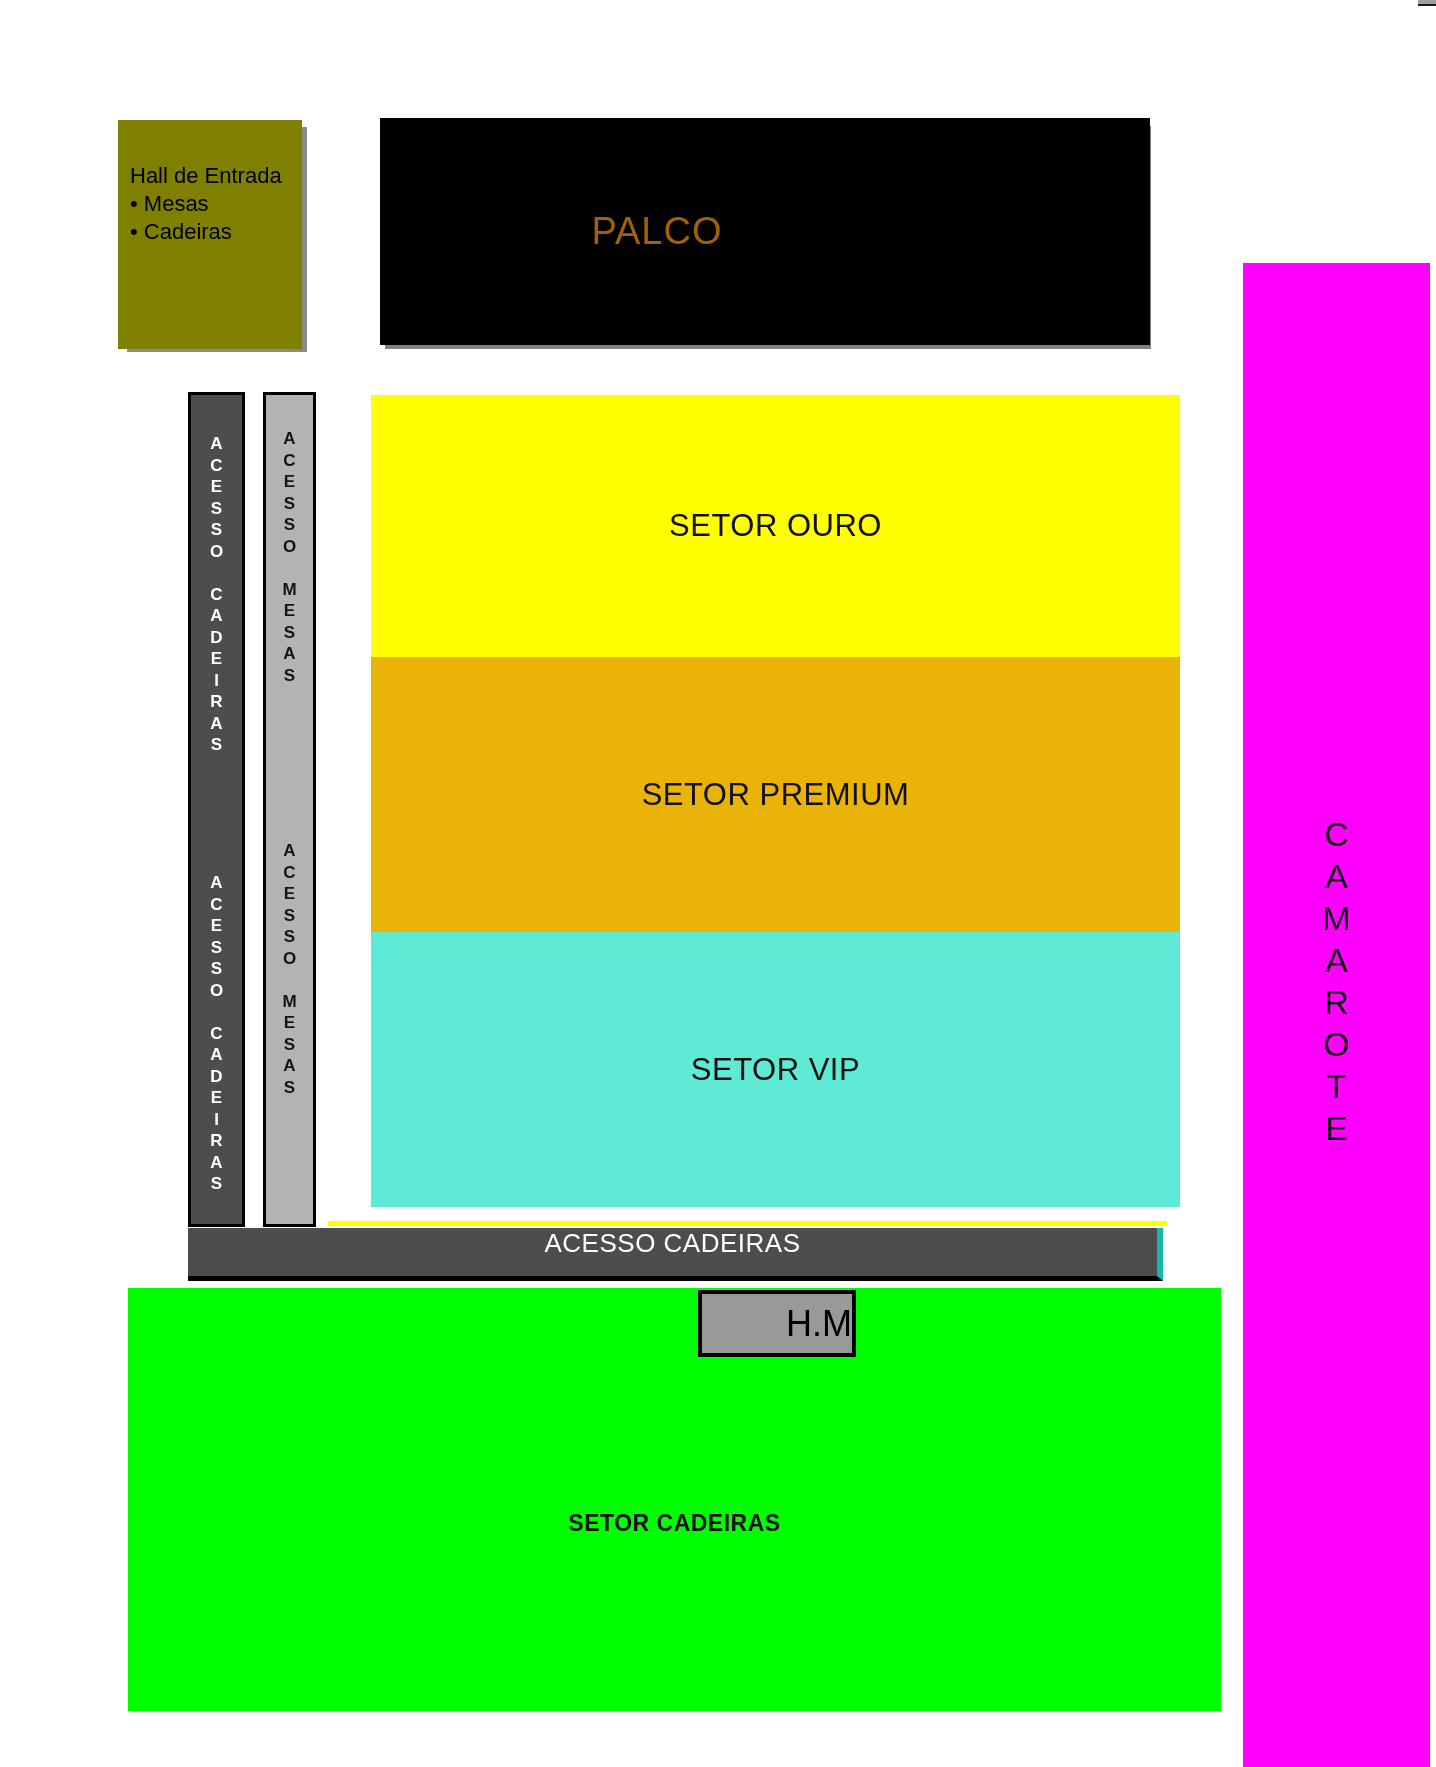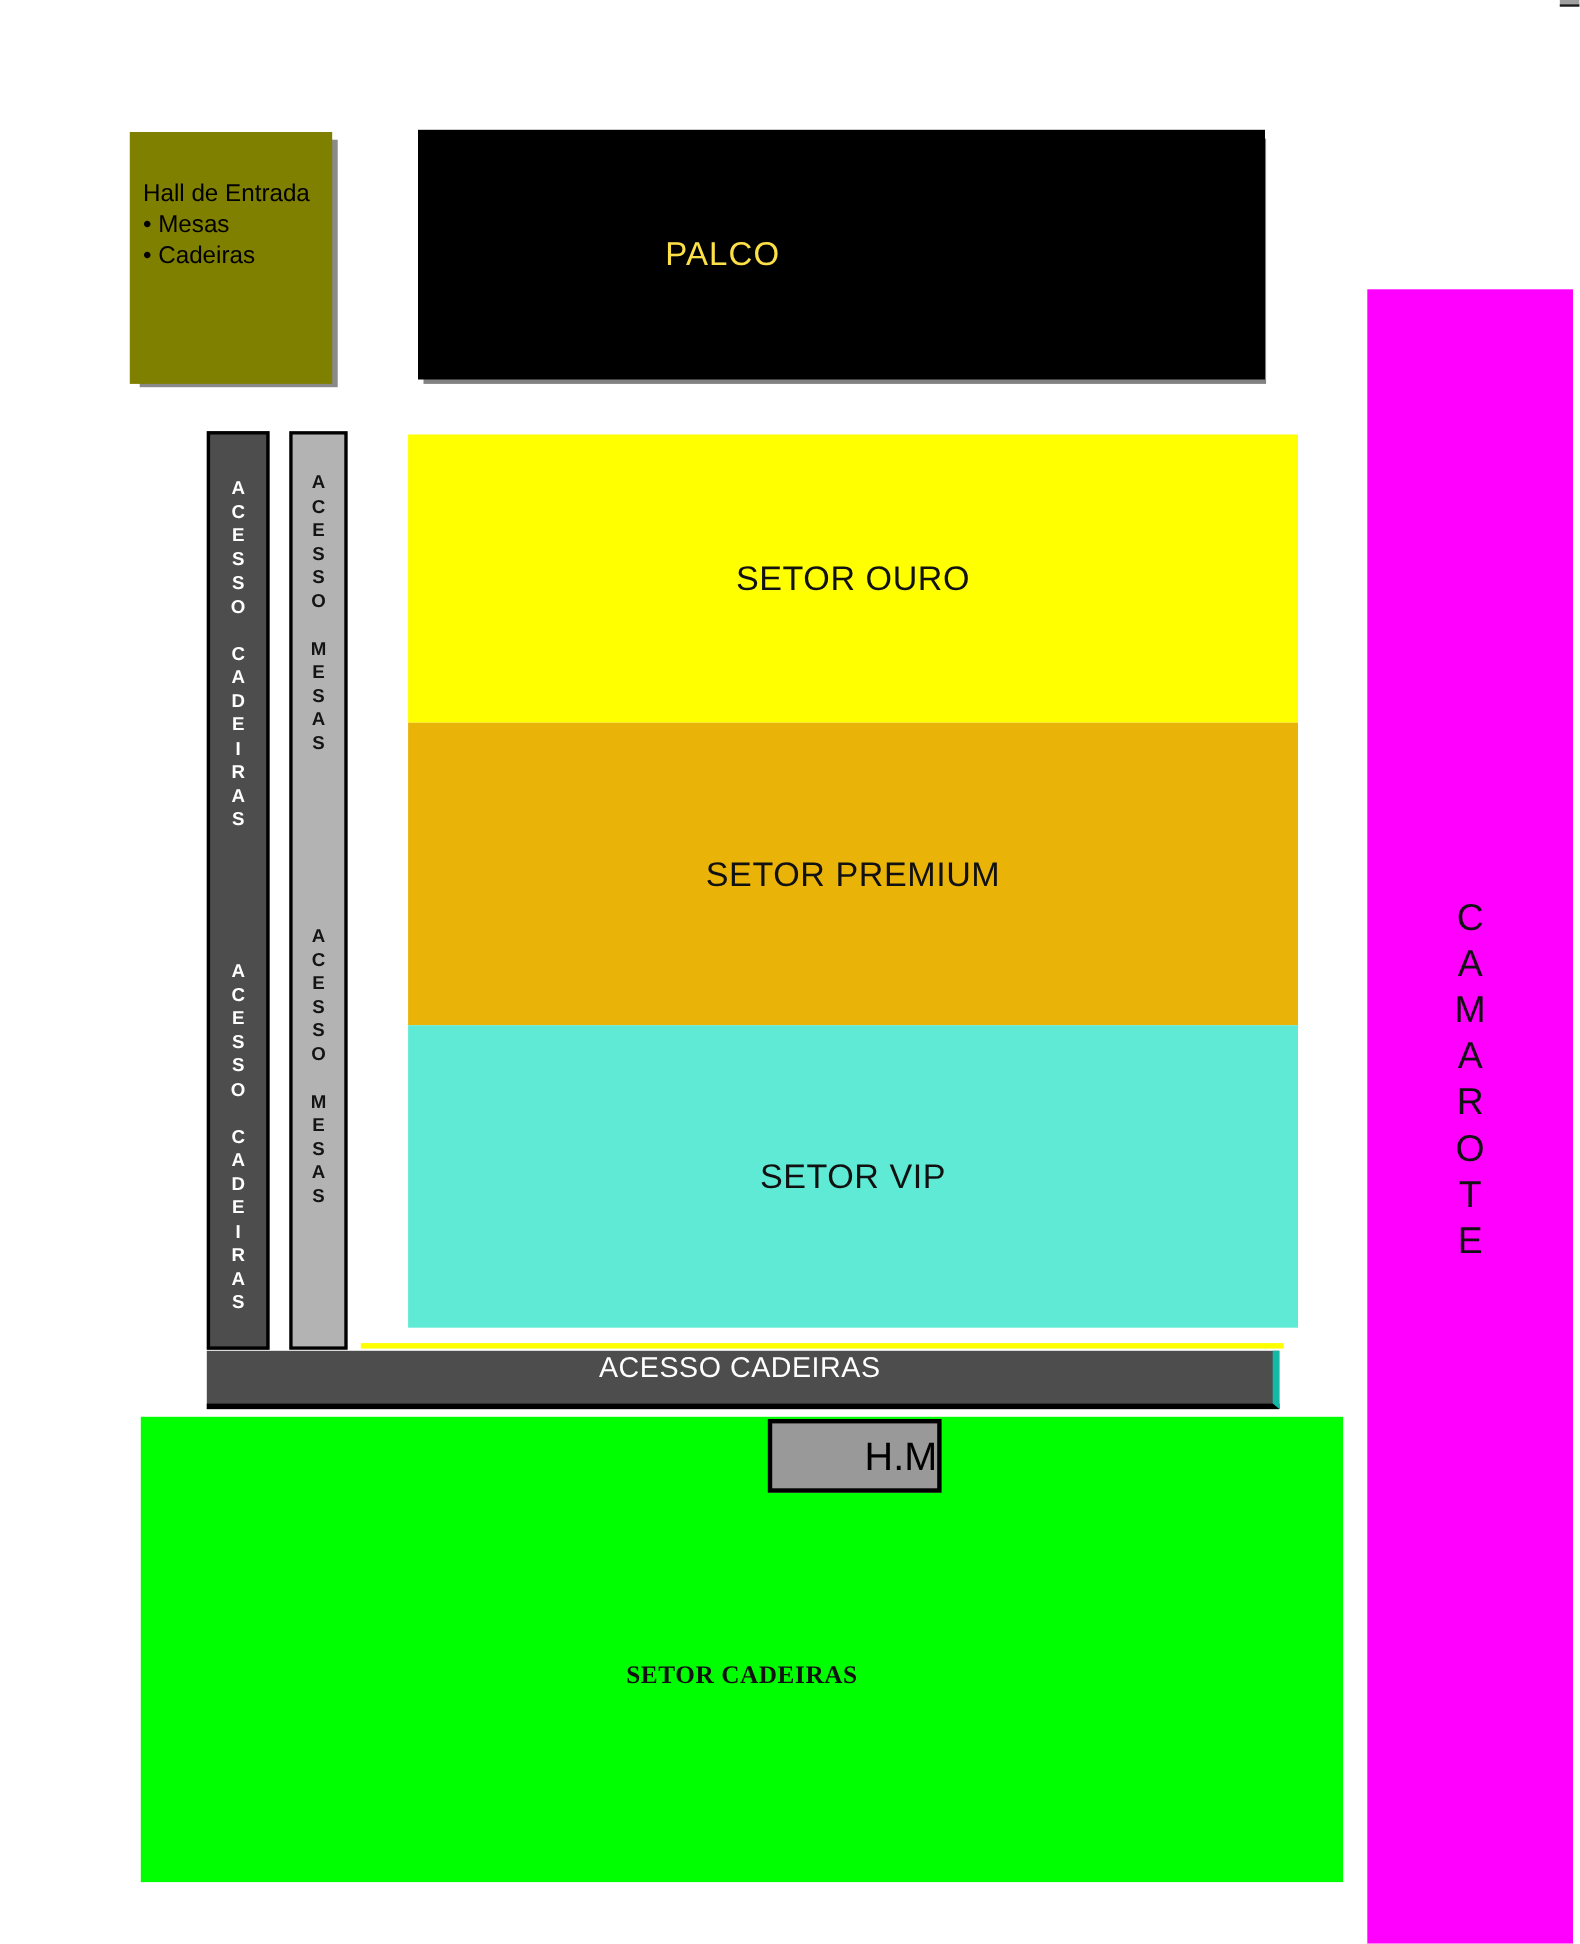--- a/index.html
+++ b/index.html
@@ -21,21 +21,21 @@
   }
 
   
   .stage {
     left: 380px; top: 118px; width: 770px; height: 227px;
     background: #000000;
     box-shadow: 3px 6px 0 -2px #828282;
     display: flex; align-items: center; justify-content: center;
   }
   .stage-label {
-    color: #fde047; font-size: 30px; letter-spacing: 1px;
+    color: #a16207; font-size: 38px; letter-spacing: 1px;
     transform: translateX(-108px);
   }
 
   
   .corridor {
     top: 392px; height: 835px;
     border: 3px solid #000;
     text-align: center;
   }
   .corridor-dark  { left: 188px; width: 57px; background: #4D4D4D; color: #ffffff; }
@@ -73,21 +73,21 @@
     color: #ffffff; font-size: 26px; letter-spacing: 0.5px;
   }
 
   
   .sector-cadeiras {
     left: 128px; top: 1288px; width: 1093px; height: 423px;
     background: #00FF00;
     display: flex; align-items: center; justify-content: center;
     padding-top: 47px;
   }
-  .sector-cadeiras-label { color: #111; font-size: 23px; font-weight: bold; letter-spacing: 0.5px; font-family: Liberation Serif, serif; }
+  .sector-cadeiras-label { color: #111; font-size: 23px; font-weight: bold; letter-spacing: 0.5px; }
 
   
   .hm-box {
     left: 698px; top: 1290px; width: 158px; height: 67px;
     background: #999999; border: 4px solid #000;
     display: flex; align-items: center; justify-content: flex-end;
     color: #000; font-size: 36px;
   }
 
   

